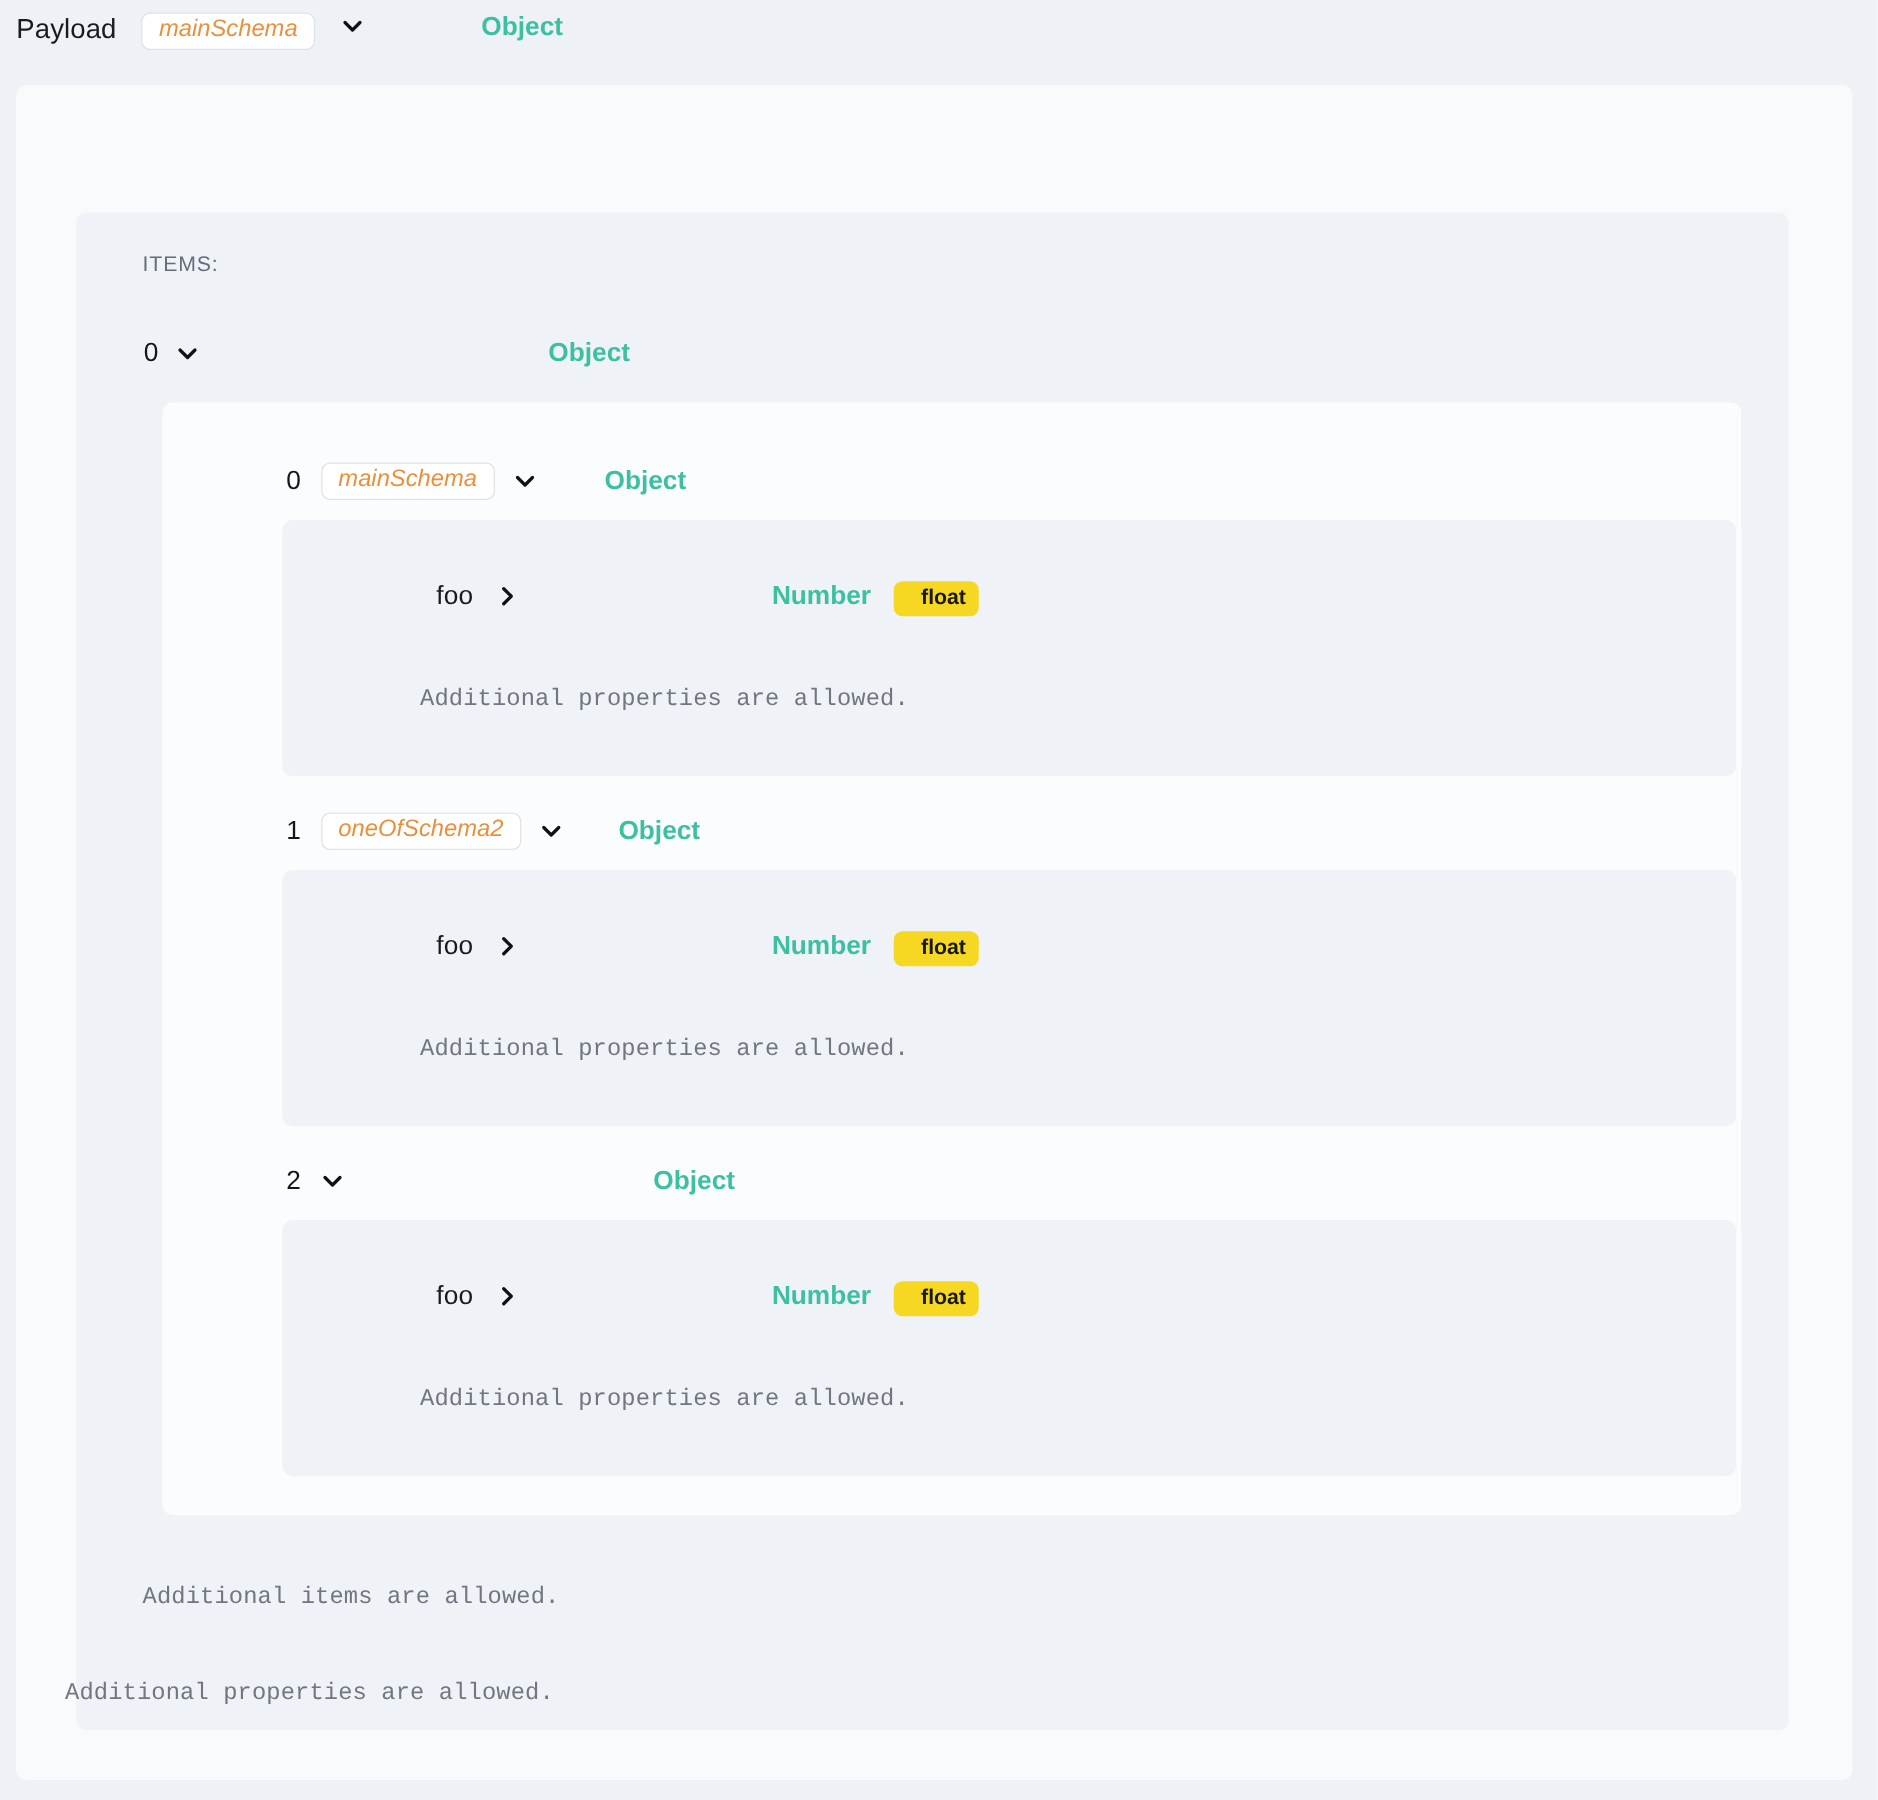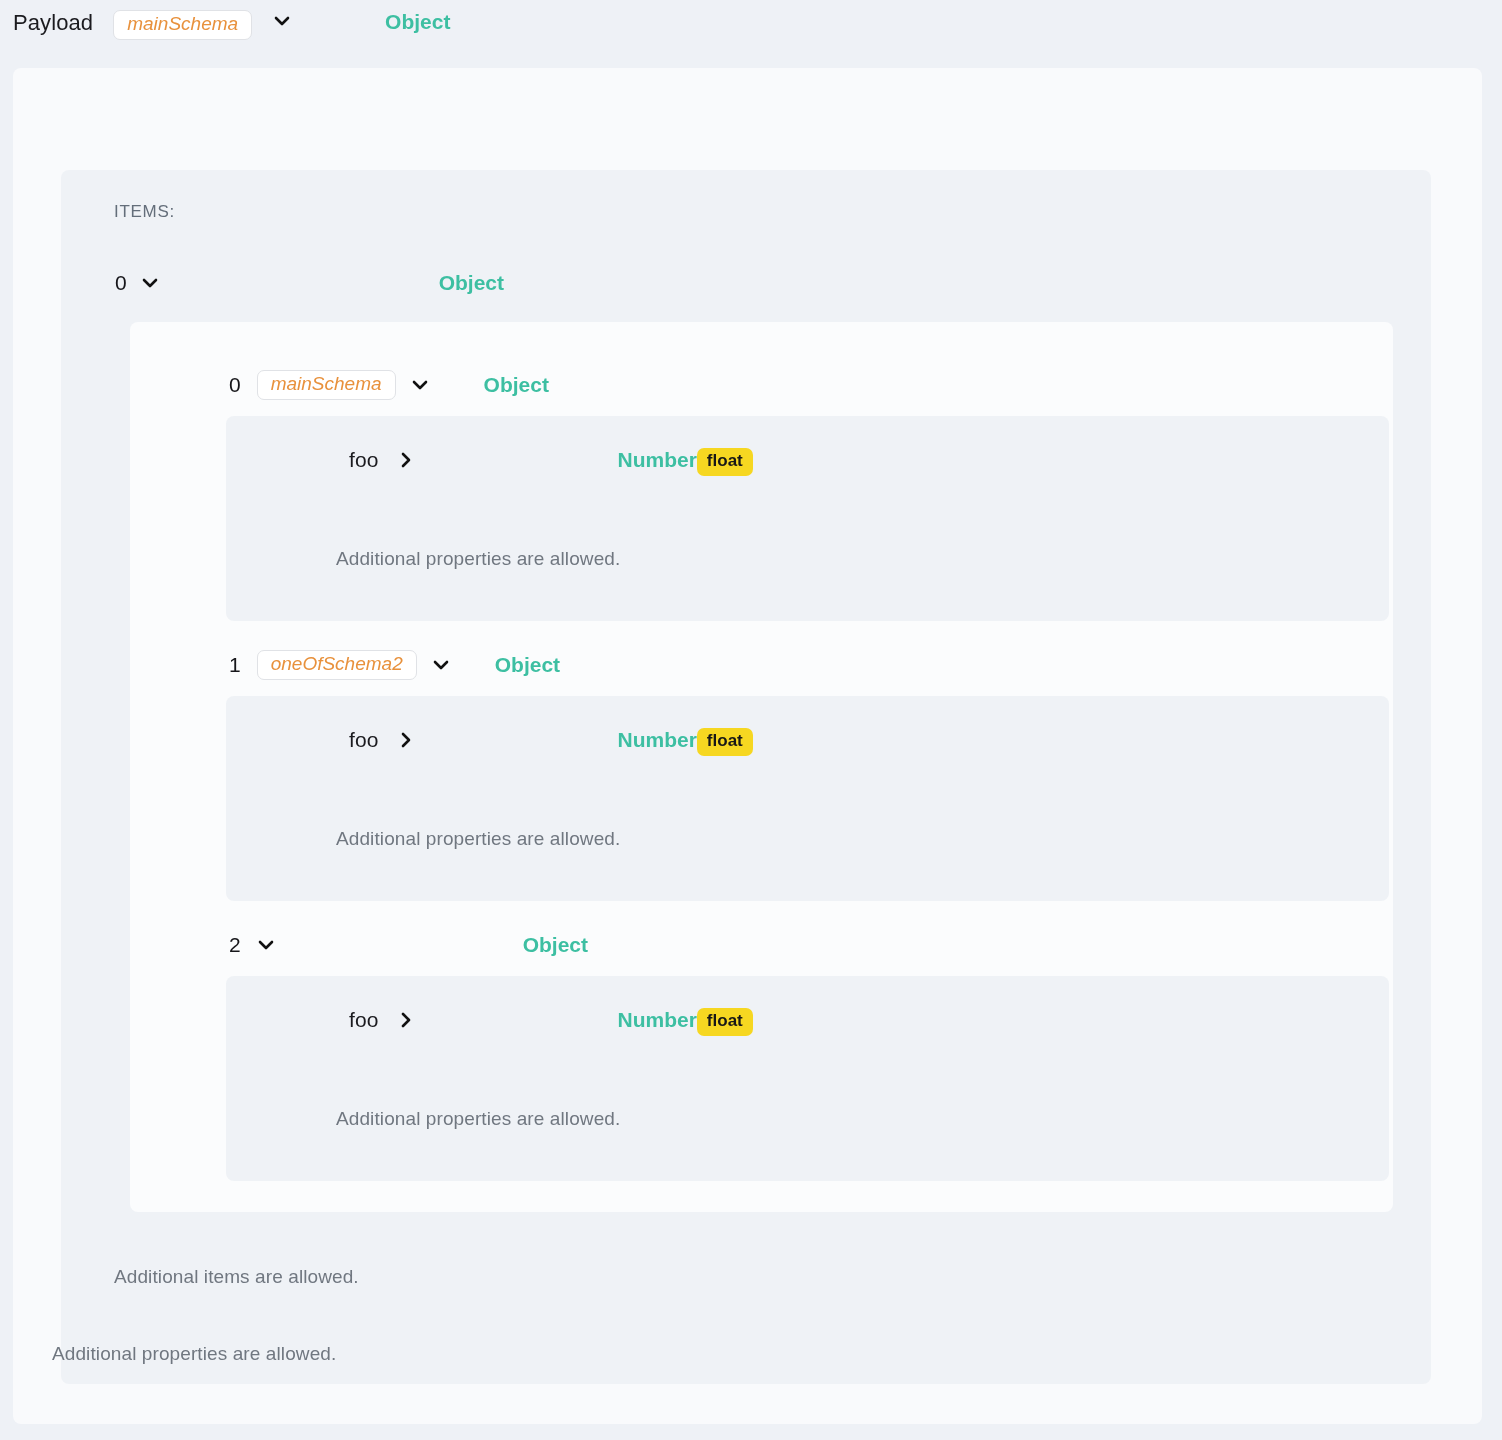--- a/index.html
+++ b/index.html
@@ -52,30 +52,31 @@
     font-size: 21px;
     white-space: nowrap;
   }
   .badge-float {
     display: inline-block;
     background: #f6d721;
     color: #171717;
     font-weight: bold;
     font-size: 17px;
     border-radius: 7px;
-    padding: 4px 10px 6px 10px;
+    padding: 4px 10px 6px 22px;
     line-height: 18px;
-    margin-left: 0;
+    margin-left: 18px;
     position: relative;
     top: 2px;
   }
   .note {
     font-size: 19px;
     color: #707780;
     letter-spacing: 0.1px;
+    font-family: Liberation Mono, monospace;
   }
 
   
   #payload-header {
     position: absolute;
     left: 13px;
     top: 10px;
     display: flex;
     align-items: flex-start;
     height: 36px;
@@ -175,21 +176,21 @@
     position: absolute;
     left: 96px;
     width: 1163px;
     height: 205px;
     background: #eff2f6;
     border-radius: 8px;
   }
   .obj-prop-row {
     position: absolute;
     left: 123px;
-    top: 27px;
+    top: 44px;
     display: flex;
     align-items: center;
     height: 34px;
   }
   .obj-prop-row .gap-a { width: 16px; }
   .obj-prop-row .gap-b { width: 201px; }
   .obj-note {
     position: absolute;
     left: 110px;
     top: 132px;

